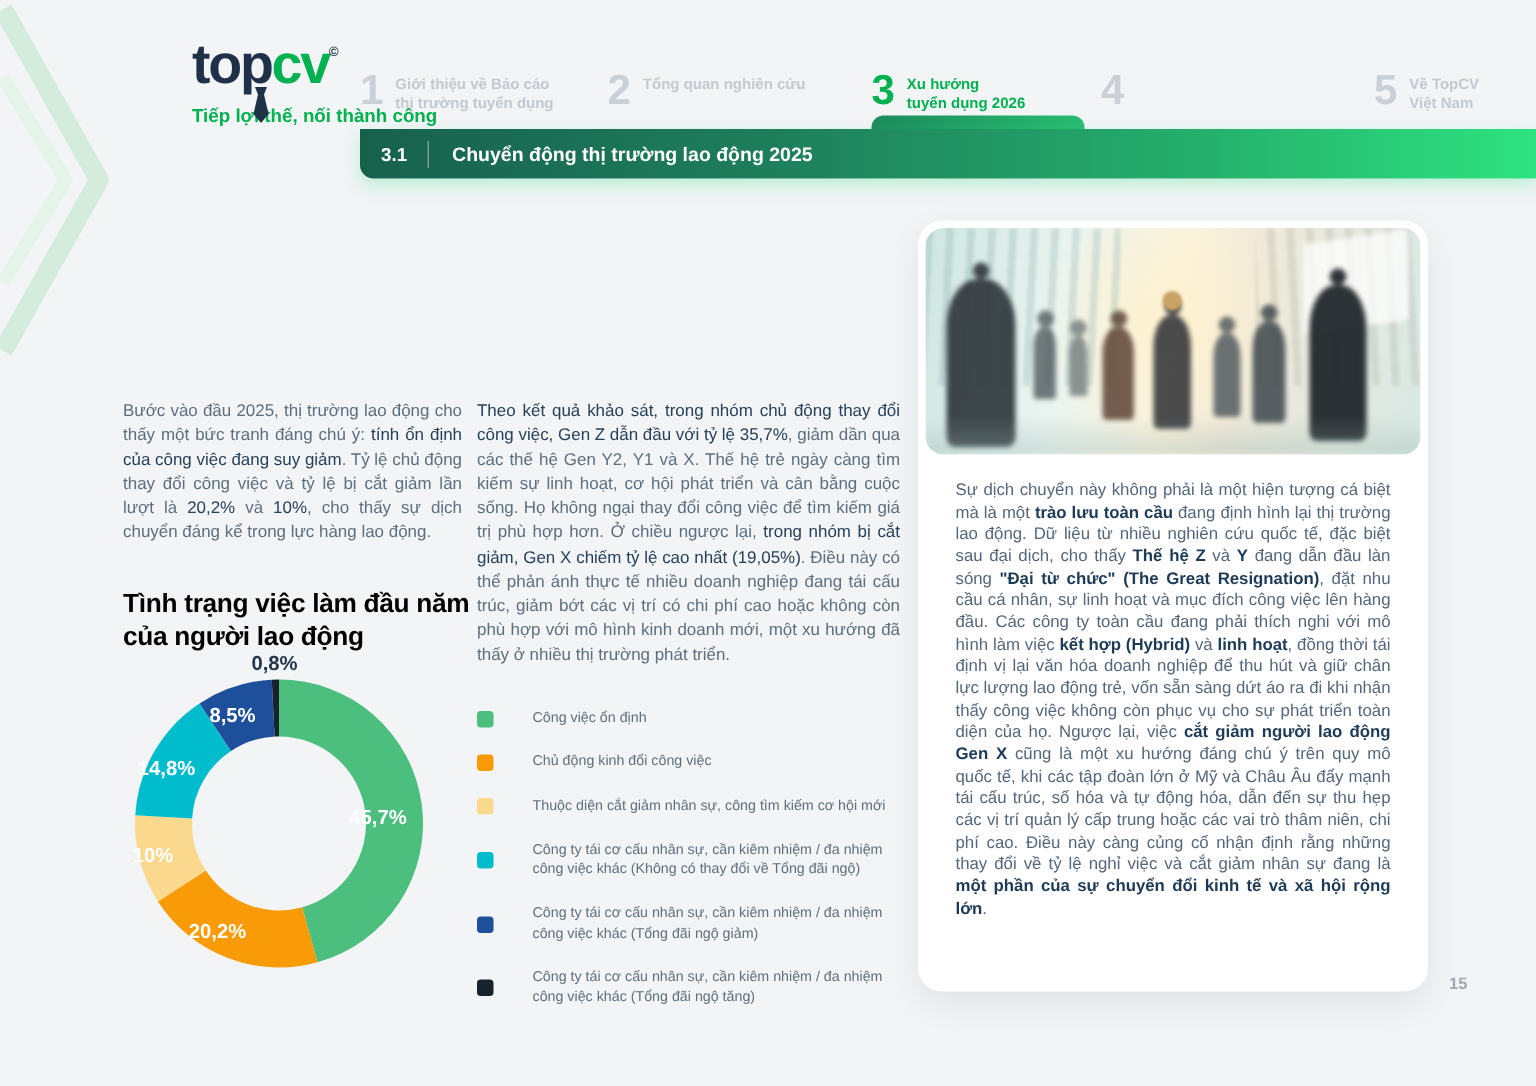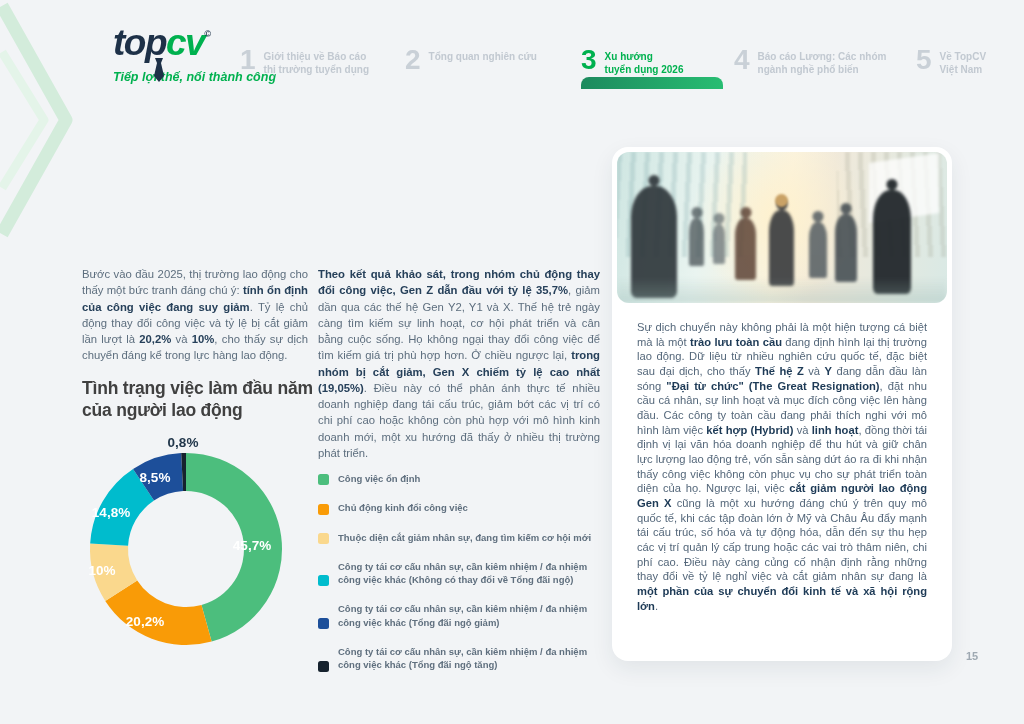--- a/index.html
+++ b/index.html
@@ -4,21 +4,21 @@
 <style>
   * { margin:0; padding:0; box-sizing:border-box; }
   html,body { width:1024px; height:724px; }
   body { font-family:"Liberation Sans","DejaVu Sans",sans-serif; }
   .page { position:relative; width:1024px; height:724px; background:#f2f4f6; overflow:hidden; }
 
   
   .chevron-decor { position:absolute; left:0; top:0; }
 
   
-  .logo { position:absolute; left:113px; top:24px;font-style:italic; }
+  .logo { position:absolute; left:128px; top:24px; }
   .logo-word { font-size:37px; font-weight:800; letter-spacing:-1.5px; line-height:1; }
   .lt { color:#1e3148; } .lc { color:#00b14f; }
   .lr { font-size:9px; color:#1e3148; vertical-align:18px; font-weight:700; }
   .tie { position:absolute; left:40px; top:34px; }
   .tagline { margin-top:9px; font-size:12.5px; font-weight:700; color:#00b14f; }
 
   
   .nav-item { position:absolute; top:47px; display:flex; align-items:flex-start; cursor:pointer; }
   .nav-num { font-size:28px; font-weight:800; color:#c9d0d7; line-height:.95; margin-right:8px; }
   .nav-label { font-size:10px; line-height:1.3; color:#c2c9d1; padding-top:3px; font-weight:600; }
@@ -39,39 +39,39 @@
 
   
   .headline { position:absolute; left:82px; top:148px; width:502px;
     font-size:28px; font-weight:800; line-height:1.33; letter-spacing:-.3px;
     background:linear-gradient(90deg,#2e60a7 0%,#11829b 35%,#0a9e6b 70%,#04b14f 100%);
     -webkit-background-clip:text; background-clip:text; color:transparent;
     -webkit-text-fill-color:transparent; }
 
   
   .rich { font-size:11.3px; line-height:1.44; color:#5d6e7e; text-align:justify; }
-  .rich b { color:#26405a; font-weight:700; }
+  .rich b { color:#26405a; font-weight:400; }
   .col-left { position:absolute; left:82px; top:266px; width:226px; }
-  .chart-title { position:absolute; left:82px; top:377px; width:260px;
-    font-size:17.5px; font-weight:800; color:#404040; line-height:1.28; letter-spacing:-.2px; }
+  .chart-title { position:absolute; left:82px; top:391px; width:260px;
+    font-size:17.5px; font-weight:800; color:#000000; line-height:1.28; letter-spacing:-.2px; }
   .col-mid { position:absolute; left:318px; top:266px; width:282px; }
 
   
   .chart { position:absolute; left:81px; top:428px; width:212px; height:232px; }
   .chart svg { position:absolute; left:0; top:16px; }
   .dlbl { position:absolute; transform:translate(-50%,-50%); color:#fff;
     font-weight:800; font-size:13.5px; white-space:nowrap; }
   .dl0 { left:171px; top:117px;text-align:right; } .dl1 { left:64px; top:193px; }
   .dl2 { left:21px; top:142px; }  .dl3 { left:30px; top:84px; }
   .dl4 { left:74px; top:49px; }   .dl5 { left:102px; top:14px; color:#22374b; }
 
   
   .legend { position:absolute; left:318px; top:472px; width:282px;
     display:flex; flex-direction:column; gap:16px; }
-  .lg-item { display:flex; align-items:flex-end; gap:9px;font-weight:bold; }
+  .lg-item { display:flex; align-items:center; gap:26px; }
   .swatch { flex:0 0 11px; width:11px; height:11px; border-radius:2.5px; margin-top:1px; }
   .lg-text { font-size:9.5px; line-height:1.4; color:#5f6f7e; }
 
   
   .card { position:absolute; left:612px; top:147px; width:340px; height:514px;
     background:#fff; border-radius:16px; box-shadow:0 8px 22px rgba(30,50,70,.08); }
   .photo { position:absolute; left:5px; top:5px; width:330px; height:151px;
     border-radius:12px; overflow:hidden;
     background:
       radial-gradient(circle at 49% 42%, rgba(255,241,205,.95) 0%, rgba(255,241,205,0) 46%),
@@ -131,34 +131,35 @@
   </div>
   <div class="nav-item active" style="left:581px">
     <span class="nav-num">3</span>
     <span class="nav-label">
         <span>Xu hướng</span>
         <span>tuyển dụng 2026</span>
       </span>
   </div>
   <div class="nav-item" style="left:734px">
     <span class="nav-num">4</span>
-    <span class="nav-label">
-        <span>Báo cáo Lương: Các nhóm</span>
-        <span>ngành nghề phổ biến</span>
-      </span>
   </div>
   <div class="nav-item" style="left:916px">
     <span class="nav-num">5</span>
     <span class="nav-label">
         <span>Về TopCV</span>
         <span>Việt Nam</span>
       </span>
   </div>
 
   <div class="tab-notch"></div>
+  <div class="breadcrumb-bar">
+    <span class="bc-num">3.1</span>
+    <span class="bc-sep"></span>
+    <span class="bc-title">Chuyển động thị trường lao động 2025</span>
+  </div>
 
 
   <p class="rich col-left"><span>Bước vào đầu 2025, thị trường lao động cho thấy một bức tranh đáng chú ý: </span><b>tính ổn định của công việc đang suy giảm</b><span>. Tỷ lệ chủ động thay đổi công việc và tỷ lệ bị cắt giảm lần lượt là </span><b>20,2%</b><span> và </span><b>10%</b><span>, cho thấy sự dịch chuyển đáng kể trong lực hàng lao động.</span></p>
   <h2 class="chart-title">Tình trạng việc làm đầu năm của người lao động</h2>
 
   <div class="chart">
     <svg width="210" height="210" viewBox="0 0 210 210">
         <path d="M105.00,9.00 A96,96 0 0 1 130.62,197.52 L120.48,160.90 A58,58 0 0 0 105.00,47.00 Z" fill="#4CBE7D"></path>
         <path d="M130.62,197.52 A96,96 0 0 1 24.27,156.95 L56.23,136.39 A58,58 0 0 0 120.48,160.90 Z" fill="#F99B07"></path>
         <path d="M24.27,156.95 A96,96 0 0 1 9.15,99.57 L47.09,101.72 A58,58 0 0 0 56.23,136.39 Z" fill="#FAD88D"></path>
@@ -180,21 +181,21 @@
     <div class="lg-item">
         <span class="swatch" style="background: rgb(76, 190, 125);"></span>
         <span class="lg-text">Công việc ổn định</span>
       </div>
     <div class="lg-item">
         <span class="swatch" style="background: rgb(249, 155, 7);"></span>
         <span class="lg-text">Chủ động kinh đổi công việc</span>
       </div>
     <div class="lg-item">
         <span class="swatch" style="background: rgb(250, 216, 141);"></span>
-        <span class="lg-text">Thuộc diện cắt giảm nhân sự, đang tìm kiếm cơ hội mới</span>
+        <span class="lg-text">Thuộc diện cắt giảm nhân sự, công tìm kiếm cơ hội mới</span>
       </div>
     <div class="lg-item">
         <span class="swatch" style="background: rgb(0, 188, 205);"></span>
         <span class="lg-text">Công ty tái cơ cấu nhân sự, cần kiêm nhiệm / đa nhiệm công việc khác (Không có thay đổi về Tổng đãi ngộ)</span>
       </div>
     <div class="lg-item">
         <span class="swatch" style="background: rgb(29, 79, 154);"></span>
         <span class="lg-text">Công ty tái cơ cấu nhân sự, cần kiêm nhiệm / đa nhiệm công việc khác (Tổng đãi ngộ giảm)</span>
       </div>
     <div class="lg-item">

